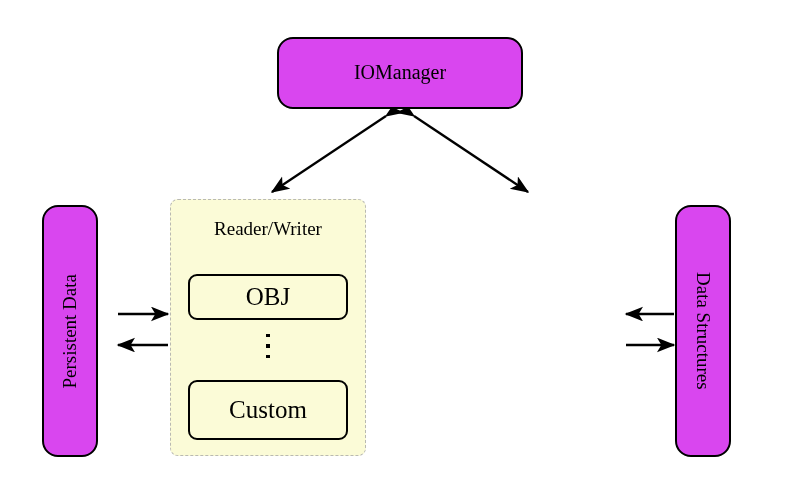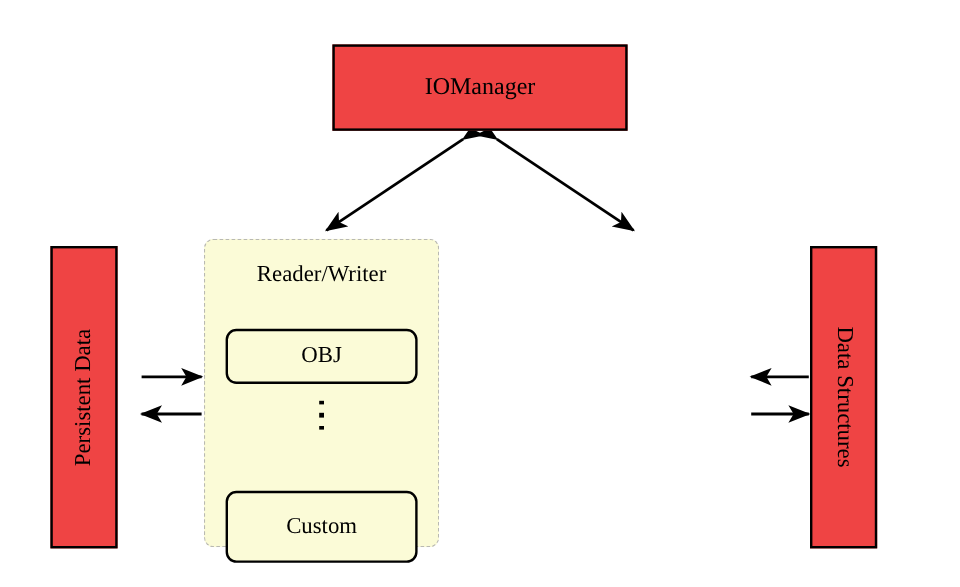--- a/index.html
+++ b/index.html
@@ -25,22 +25,22 @@
     width: 800px;
     height: 489px;
     pointer-events: none;
   }
 
   
   .node {
     position: absolute;
     box-sizing: border-box;
     border: 2.2px solid #000000;
-    border-radius: 0;
-    background: #ef4444;
+    border-radius: 16px;
+    background: #d946ef;
     display: flex;
     align-items: center;
     justify-content: center;
     text-align: center;
     line-height: 1.18;
   }
 
   #io-manager {
     left: 277px;
     top: 37px;
@@ -105,33 +105,32 @@
   .leaf {
     position: absolute;
     box-sizing: border-box;
     border: 2.6px solid #000000;
     border-radius: 9px;
     background: #fbfbd7;
     display: flex;
     align-items: center;
     justify-content: center;
     text-align: center;
-    font-size: 19px;
+    font-size: 25px;
     line-height: 1.22;
     left: 17px;
     right: 17px;
   }
   .leaf-top {
     top: 74px;
     height: 46px;
   }
   .leaf-bottom {
     top: 180px;
     height: 60px;
-    margin-top: 29px;
   }
 
   
   .vdots {
     position: absolute;
     left: 0;
     right: 0;
     top: 134px;
     display: flex;
     flex-direction: column;

